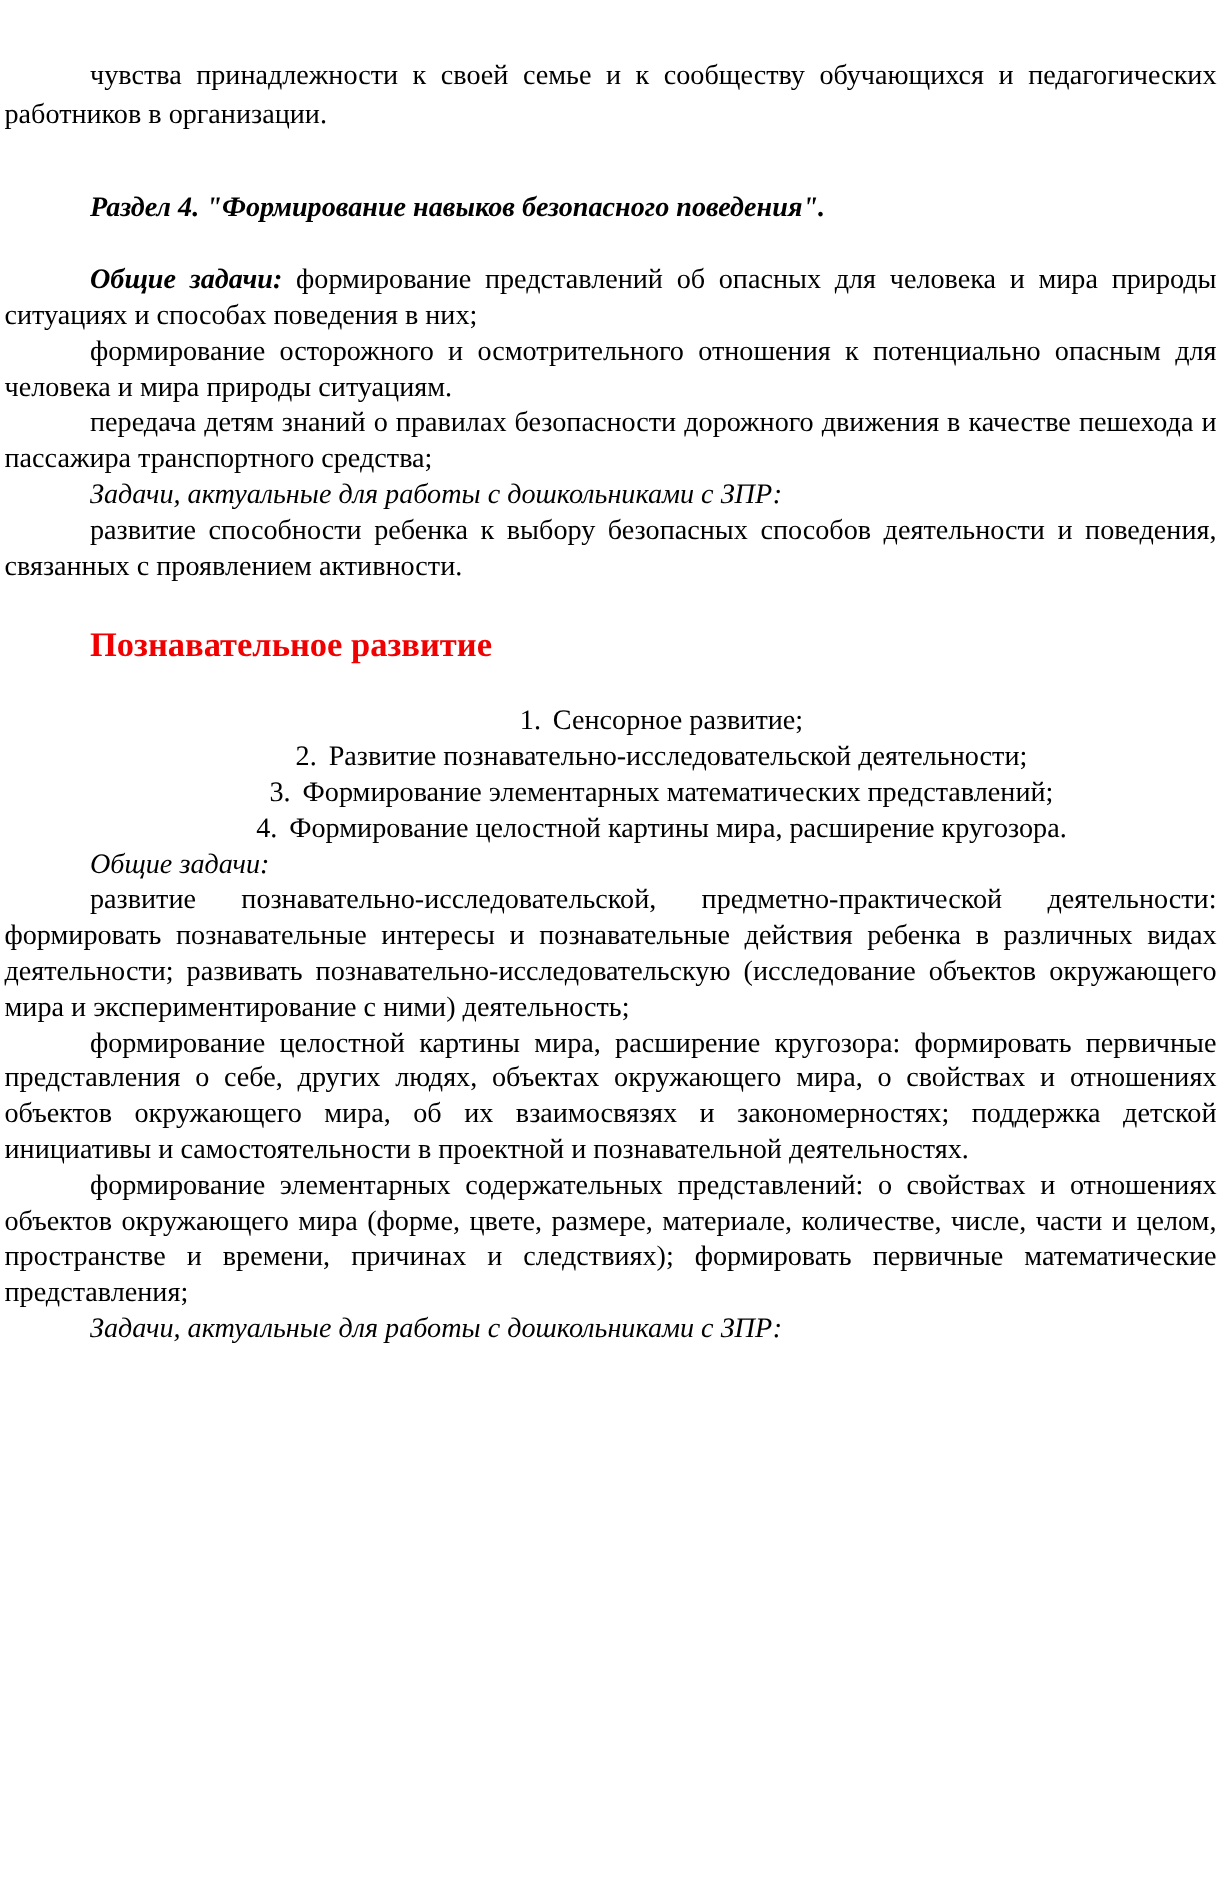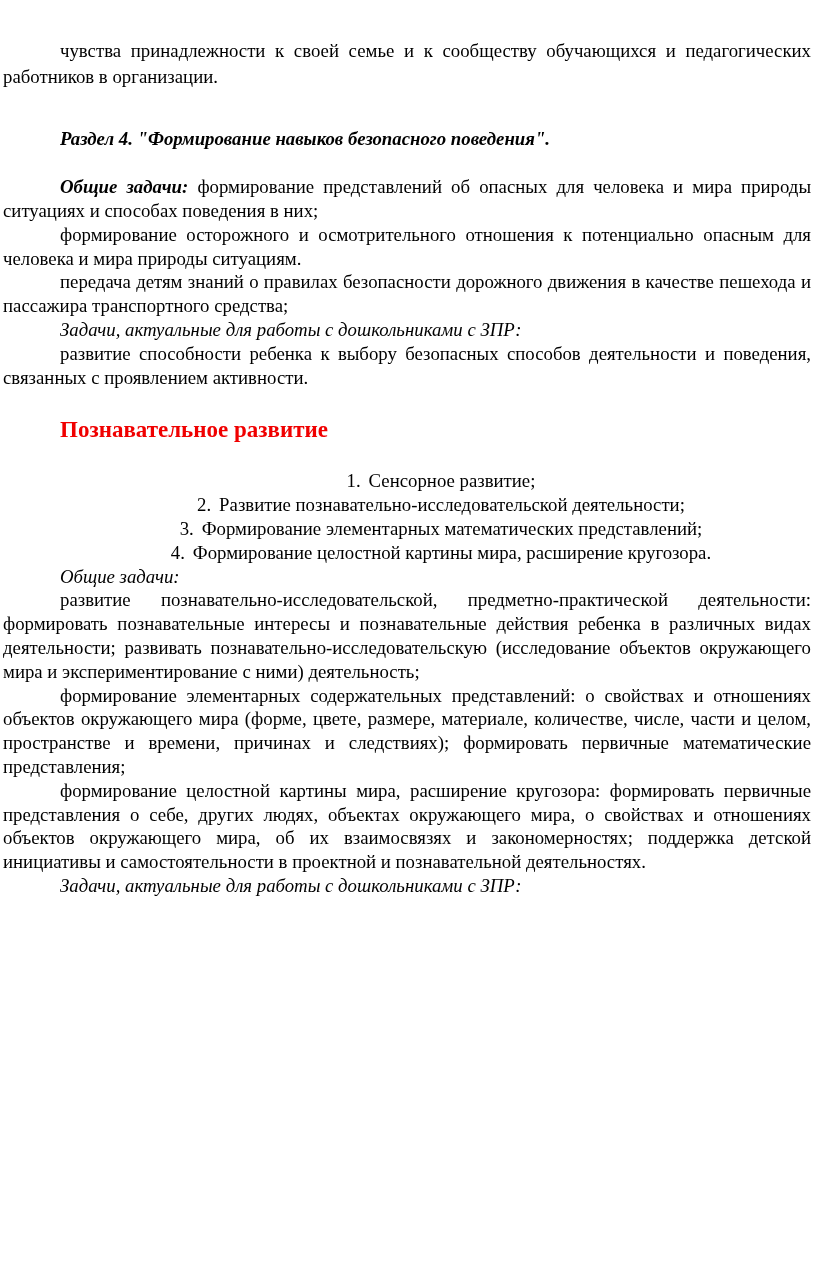--- a/index.html
+++ b/index.html
@@ -88,17 +88,17 @@
 
   <div class="numbered-list">
     <div class="list-item"><span class="list-num">1.</span><span>Сенсорное развитие;</span></div>
     <div class="list-item"><span class="list-num">2.</span><span>Развитие познавательно-исследовательской деятельности;</span></div>
     <div class="list-item"><span class="list-num">3.</span><span>Формирование элементарных математических представлений;</span></div>
     <div class="list-item"><span class="list-num">4.</span><span>Формирование целостной картины мира, расширение кругозора.</span></div>
   </div>
 
   <p class="para italic">Общие задачи:</p>
   <p class="para">развитие познавательно-исследовательской, предметно-практической деятельности: формировать познавательные интересы и познавательные действия ребенка в различных видах деятельности; развивать познавательно-исследовательскую (исследование объектов окружающего мира и экспериментирование с ними) деятельность;</p>
+  <p class="para">формирование целостной картины мира, расширение кругозора: формировать первичные представления о себе, других людях, объектах окружающего мира, о свойствах и отношениях объектов окружающего мира, об их взаимосвязях и закономерностях; поддержка детской инициативы и самостоятельности в проектной и познавательной деятельностях.</p>
   <p class="para">формирование элементарных содержательных представлений: о свойствах и отношениях объектов окружающего мира (форме, цвете, размере, материале, количестве, числе, части и целом, пространстве и времени, причинах и следствиях); формировать первичные математические представления;</p>
-  <p class="para">формирование целостной картины мира, расширение кругозора: формировать первичные представления о себе, других людях, объектах окружающего мира, о свойствах и отношениях объектов окружающего мира, об их взаимосвязях и закономерностях; поддержка детской инициативы и самостоятельности в проектной и познавательной деятельностях.</p>
   <p class="para italic">Задачи, актуальные для работы с дошкольниками с ЗПР:</p>
 
 </div>
 
 </body></html>

